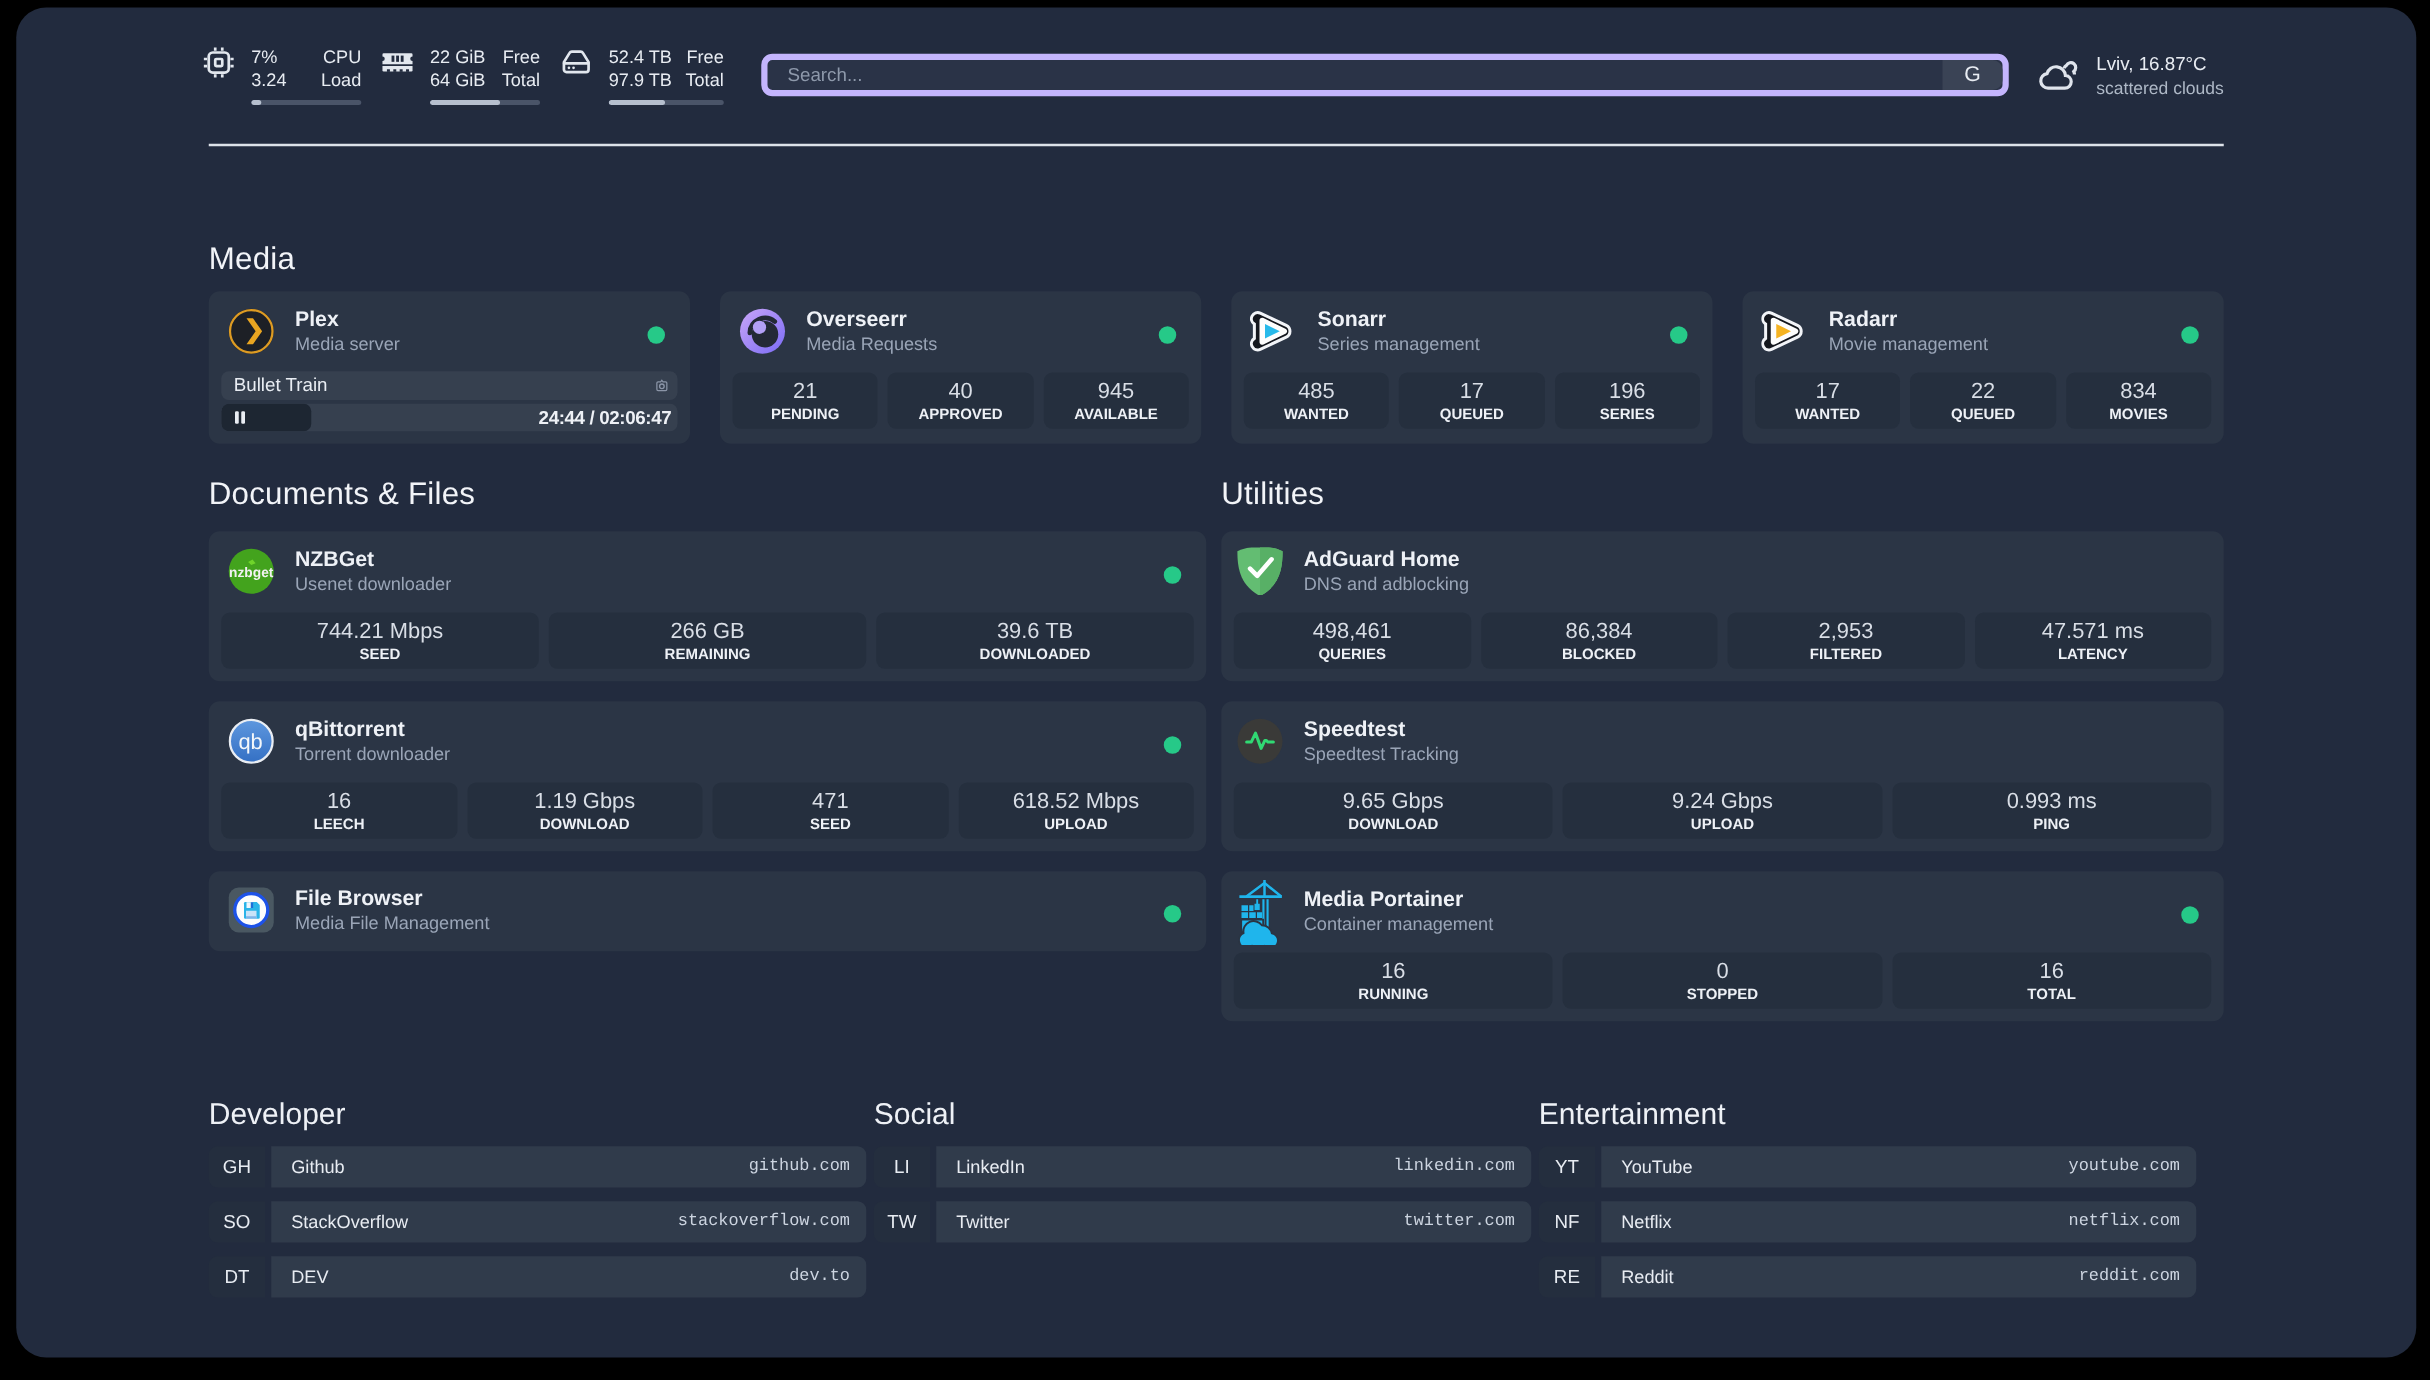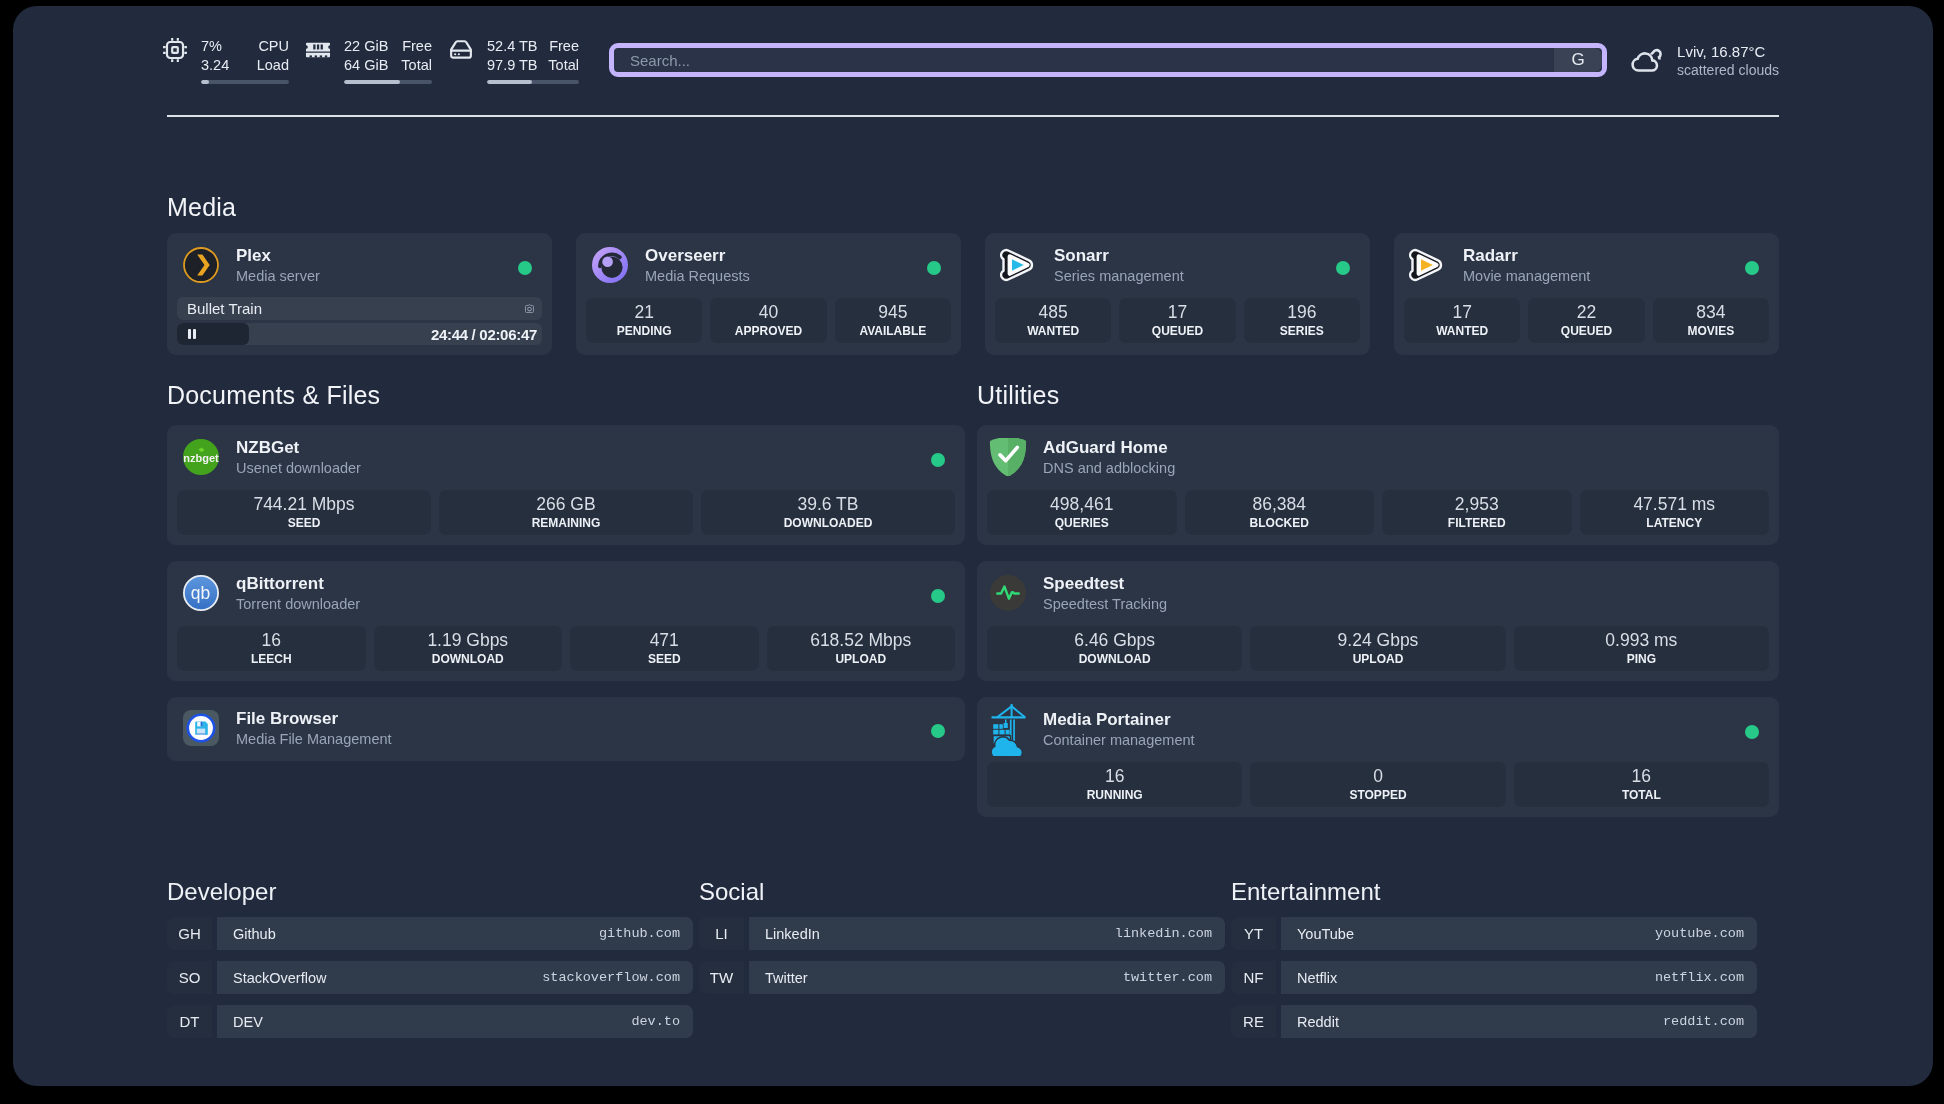--- a/index.html
+++ b/index.html
@@ -449,21 +449,21 @@
               <circle cx="19" cy="19" r="18" fill="#3a3a38"></circle>
               <path d="M8.3 19.5h3.8l3.3-7 4.5 12.2 3-6.4h1.2l1 1.2h4.6" fill="none" stroke="#30d973" stroke-width="2.4" stroke-linecap="round" stroke-linejoin="round"></path>
             </svg>
             <div class="ctext">
                   <div class="cname">Speedtest</div>
                   <div class="cdesc">Speedtest Tracking</div>
                 </div>
           </div>
           <div class="stats">
             <div class="stat">
-                  <div class="snum">6.46 Gbps</div>
+                  <div class="snum">9.65 Gbps</div>
                   <div class="slab">DOWNLOAD</div>
                 </div>
             <div class="stat">
                   <div class="snum">9.24 Gbps</div>
                   <div class="slab">UPLOAD</div>
                 </div>
             <div class="stat">
                   <div class="snum">0.993 ms</div>
                   <div class="slab">PING</div>
                 </div>

